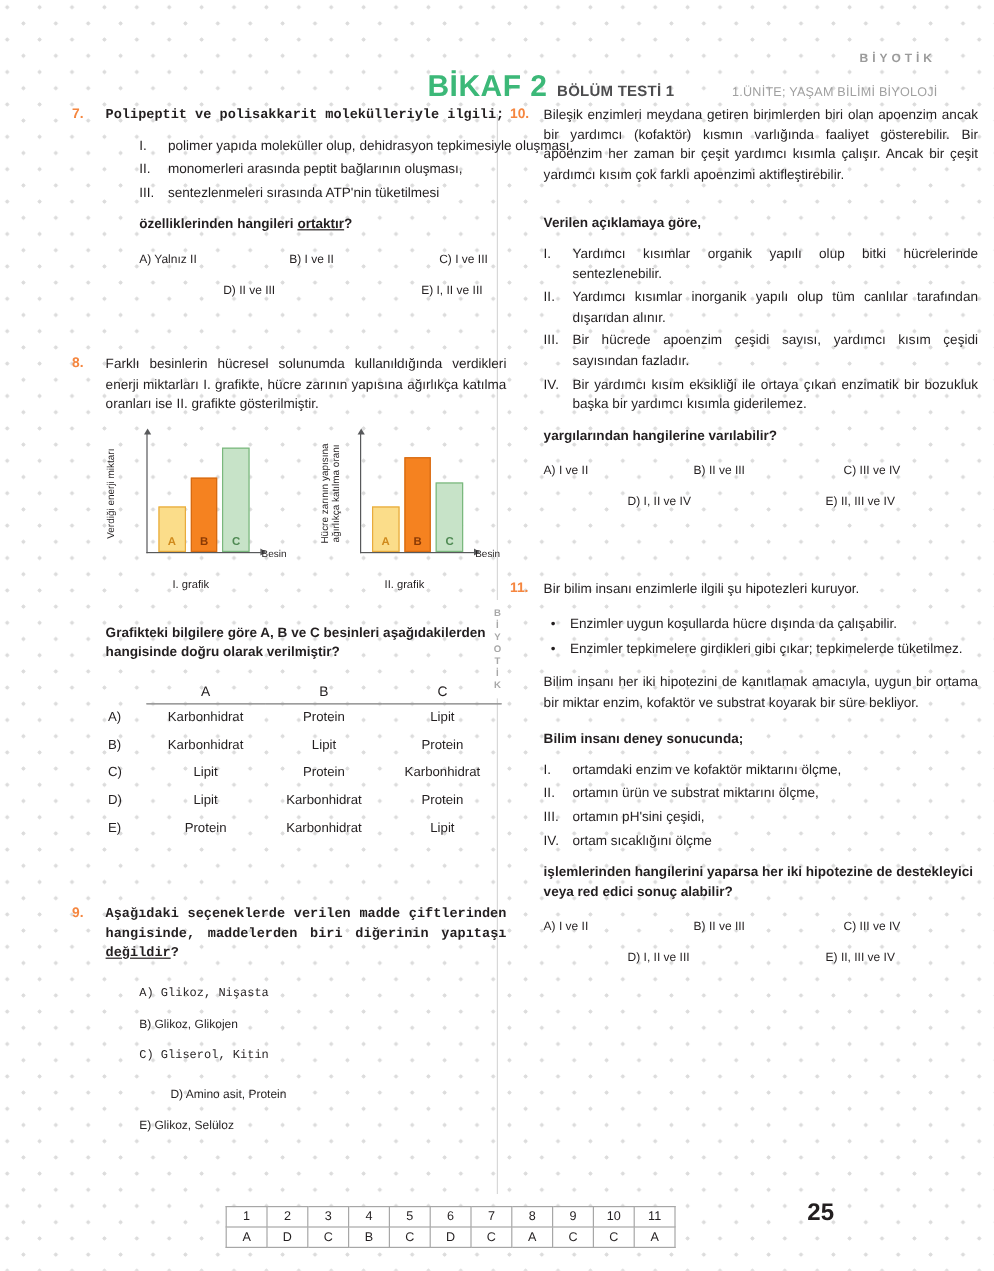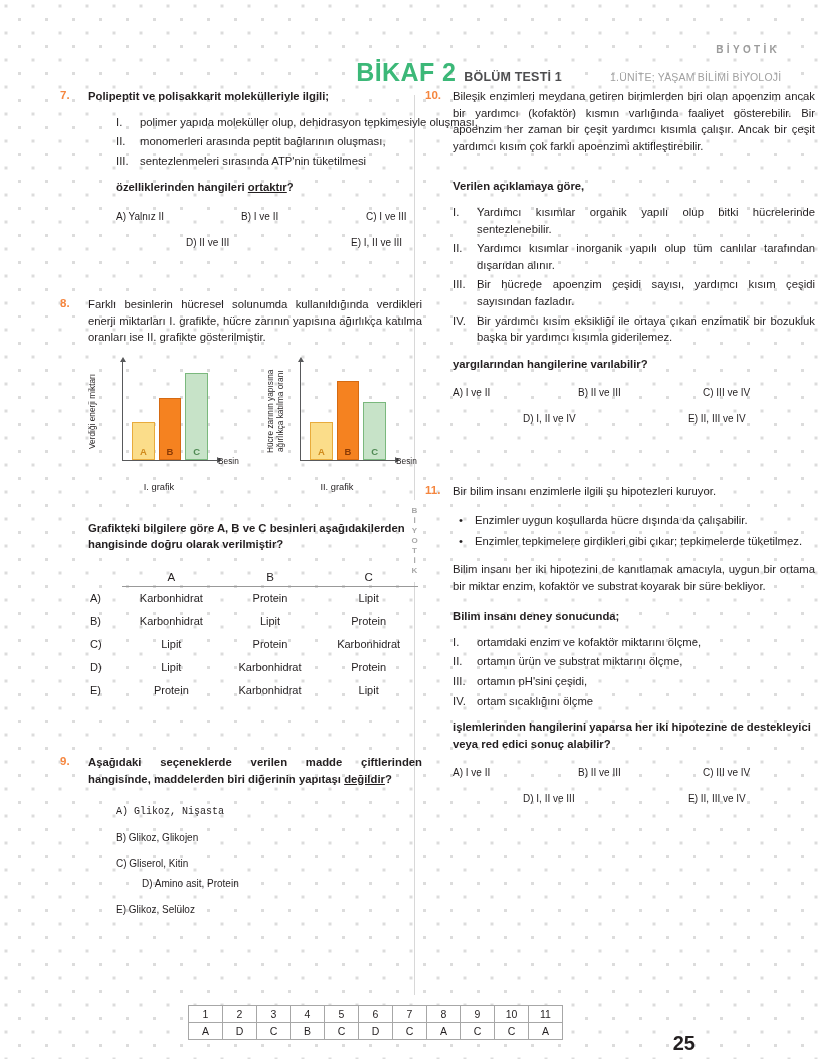--- a/index.html
+++ b/index.html
@@ -65,21 +65,21 @@
   .q-head { display:flex; align-items:flex-start; }
   .q-num {
     width:28px; flex:0 0 28px;
     font-size:11.5px; font-weight:bold; color:#f5863f;
     padding-top:1px;
   }
   .q-body { flex:1; }
   .q-stem {
     font-size:11.3px; line-height:16.6px; text-align:justify;
   }
-  .q-stem.bold { font-weight:bold; }
+  .q-stem.bold { font-weight:bold;font-family:Liberation Mono, monospace; }
 
   .roman-list { margin:9px 0 0 0; padding:0; list-style:none; }
   .roman-list li {
     display:flex; font-size:11.3px; line-height:16.6px;
     margin-bottom:3px; text-align:justify;
   }
   .roman-list .rn { flex:0 0 24px; }
   .roman-list .rt { flex:1; }
 
   .bullet-list { margin:9px 0 0 0; padding:0; list-style:none; }
@@ -179,21 +179,21 @@
   .answer-key {
     position:absolute; left:188px; top:1005px;
     border-collapse:collapse; font-size:10.5px;
   }
   .answer-key td {
     border:1px solid #a7a7a7; width:34px; height:17px;
     text-align:center; background:#fff; color:#231f20;
   }
   .answer-key tr.nums td { font-weight:normal; }
   .page-no {
-    position:absolute; right:53px; top:1032px;
+    position:absolute; right:53px; top:1000px;
     font-size:20px; font-weight:bold; color:#231f20;
   }
 </style>
 </head>
 <body>
 
 <div class="page">
 
   <div class="header">
     <div class="brand-top">BİYOTİK</div>
@@ -349,21 +349,21 @@
     </div>
 
     <div class="q" style="margin-top:52px;">
       <div class="q-head">
         <div class="q-num">9.</div>
         <div class="q-body">
           <div class="q-stem bold"><span>Aşağıdaki seçeneklerde verilen madde çiftlerinden hangisinde, maddelerden biri diğerinin yapıtaşı </span><span class="u">değildir</span><span>?</span></div>
           <div class="choices indent-ul" style="margin-top:16px;">
             <div style="margin-bottom:9px;font-family:Liberation Mono, monospace;">A)  Glikoz, Nişasta</div>
             <div style="margin-bottom:9px;">B)  Glikoz, Glikojen</div>
-            <div style="margin-bottom:3px;">C)  Gliserol, Kitin</div>
+            <div style="margin-bottom:15px;font-family:Liberation Mono, monospace;">C)  Gliserol, Kitin</div>
             <div style="margin-bottom:9px;margin-left:26px;">D)  Amino asit, Protein</div>
             <div>E)  Glikoz, Selüloz</div>
           </div>
         </div>
       </div>
     </div>
   </div>
 
   <div class="col col-right">
 

